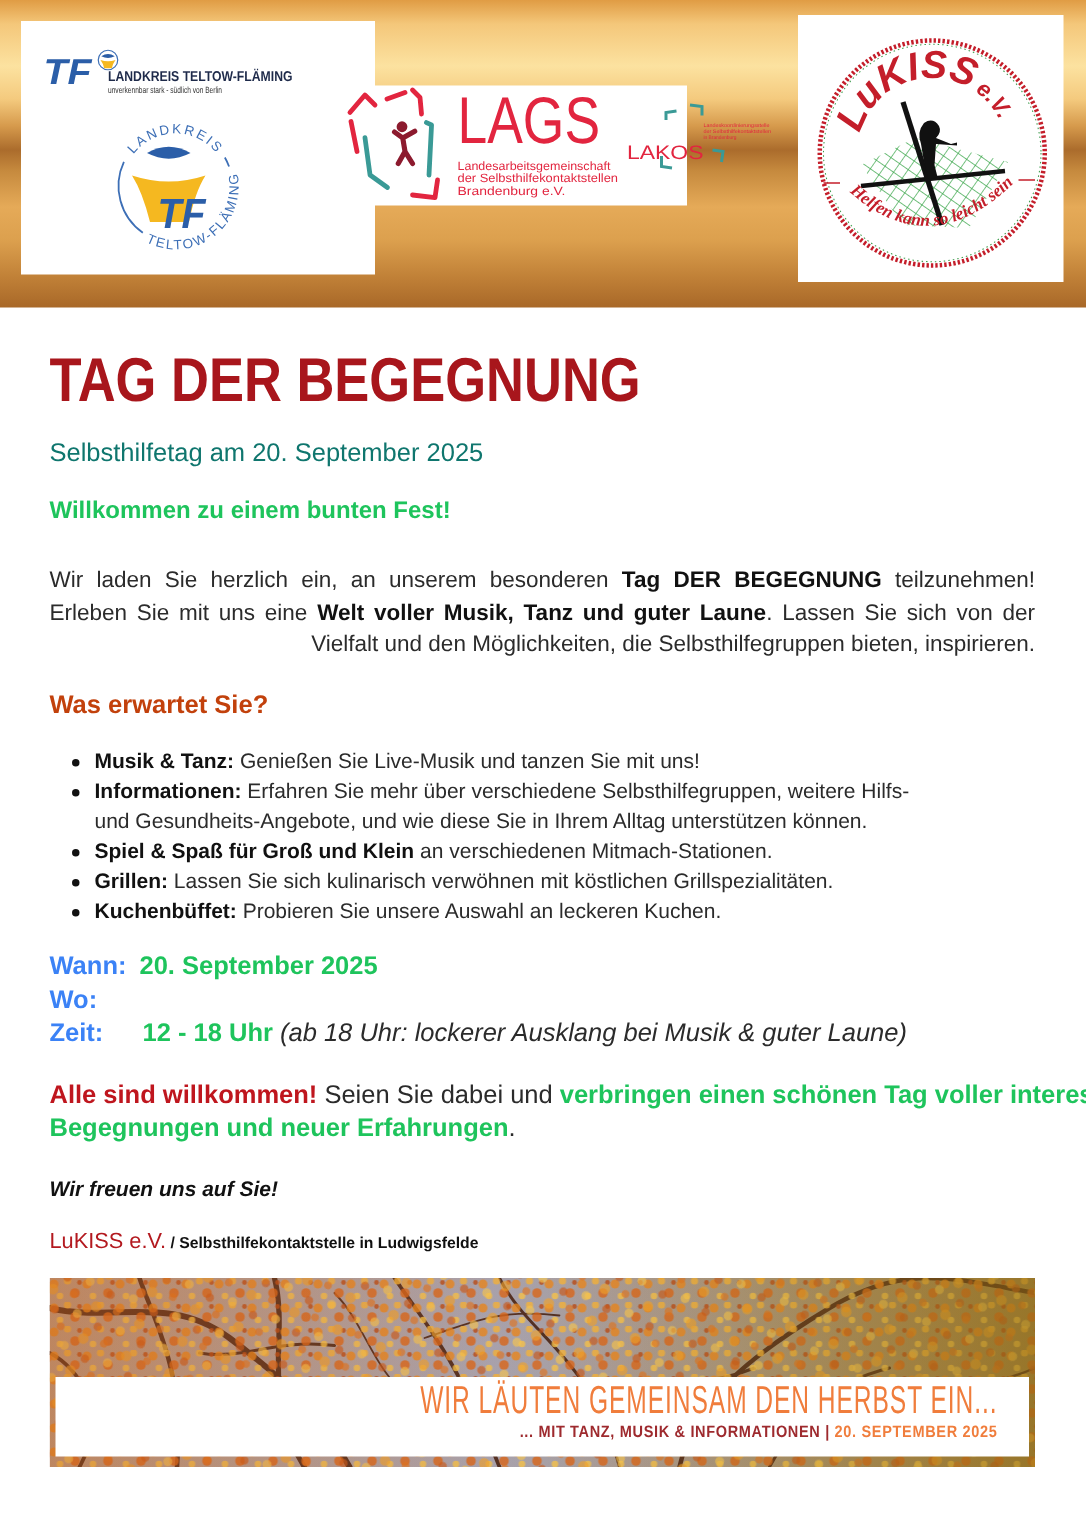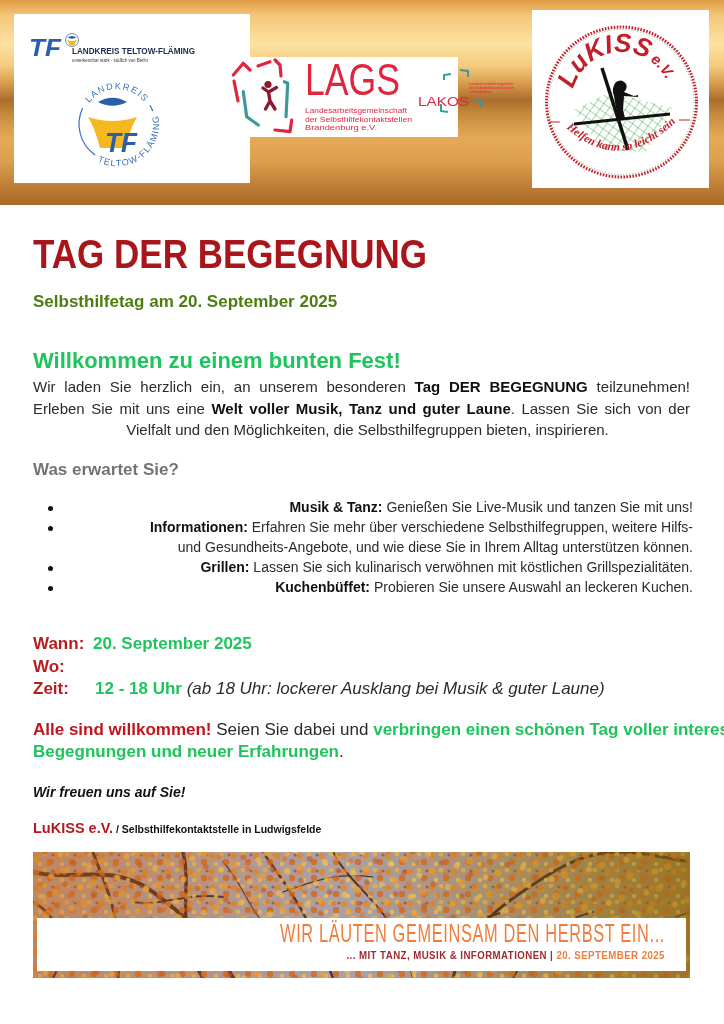--- a/index.html
+++ b/index.html
@@ -8,40 +8,40 @@
 svg text{font-family:"Liberation Sans",sans-serif;}
 .band{position:absolute;left:0;top:0;width:724px;height:205px;
   background:linear-gradient(180deg,#e09c44 0px,#f4c77a 16px,#fce2a0 44px,#f4ca7e 66px,#d69a4c 84px,#ab6c2c 100px,#c68a3e 114px,#e5aa58 138px,#dca04e 160px,#bf7f36 186px,#a86828 205px);}
 .logo{position:absolute;background:#ffffff;}
 .logo svg{display:block;}
 #tf-logo{left:14px;top:14px;width:236px;height:169px;}
 #lags-logo{left:230px;top:57px;width:228px;height:80px;}
 #lukiss-logo{left:532px;top:10px;width:177px;height:178px;}
 .abs{position:absolute;white-space:nowrap;}
 .title{left:33px;top:233px;font-size:35px;line-height:35px;font-weight:700;color:#a8161c;transform:scaleY(1.18);transform-origin:0 0;}
-.subtitle{left:33px;top:291px;font-size:17px;line-height:22px;font-weight:700;color:#4d7c0f;}
-.welcome{left:33px;top:348px;font-size:22px;line-height:26px;font-weight:700;color:#1ec45c;}
+.subtitle{left:33px;top:291px;font-size:17px;line-height:22px;font-weight:400;color:#0f766e;}
+.welcome{left:33px;top:328px;font-size:16px;line-height:26px;font-weight:700;color:#1ec45c;}
 .intro{position:absolute;left:33px;top:376px;width:657px;font-size:15px;line-height:21.5px;color:#2b2b2b;}
 .intro .jl{text-align:justify;text-align-last:justify;}
-.intro .ll{text-align:center;white-space:nowrap;margin-left:12px;}
+.intro .ll{text-align:right;white-space:nowrap;margin-left:12px;}
 .strong{font-weight:700;color:#111;}
-.heading{left:33px;top:460px;font-size:17px;line-height:20px;font-weight:700;color:#737373;}
+.heading{left:33px;top:460px;font-size:17px;line-height:20px;font-weight:700;color:#c2410c;}
 .bullets{position:absolute;left:33px;top:497px;width:660px;font-size:14px;line-height:20px;color:#2b2b2b;}
-.brow{position:relative;padding-left:30px;white-space:nowrap;height:20px;text-align:right;}
+.brow{position:relative;padding-left:30px;white-space:nowrap;height:20px;}
 .bdot{position:absolute;left:15px;top:9px;width:5px;height:5px;border-radius:50%;background:#111;}
 .drow{position:absolute;left:33px;width:660px;height:22.5px;font-size:17px;line-height:22.5px;white-space:nowrap;}
-.dlabel{position:absolute;left:0;top:0;font-weight:700;color:#b91c1c;}
+.dlabel{position:absolute;left:0;top:0;font-weight:700;color:#3b82f6;}
 .dval{position:absolute;left:60px;top:0;color:#2b2b2b;}
 .green{color:#1ec45c;font-weight:700;}
 .ital{font-style:italic;}
 .closing{position:absolute;left:33px;top:719px;width:660px;font-size:17px;line-height:22px;color:#2b2b2b;white-space:nowrap;}
 .red{color:#bf161e;font-weight:700;}
 .signoff{left:33px;top:783px;font-size:14px;line-height:18px;font-weight:700;font-style:italic;color:#111;text-align:right;}
 .org{left:33px;top:819px;line-height:18px;}
-.org-name{font-size:14.5px;font-weight:700;color:#b3191f;}
+.org-name{font-size:14.5px;font-weight:400;color:#b3191f;}
 .org-desc{font-size:10.5px;font-weight:700;color:#111;}
 .banner{position:absolute;left:33px;top:852px;width:657px;height:126px;overflow:hidden;}
 .banner svg{position:absolute;left:0;top:0;}
 .banner-box{position:absolute;left:4px;top:66px;width:649px;height:53px;background:#ffffff;}
 .banner-head{position:absolute;right:21px;top:2px;font-size:26px;line-height:26px;letter-spacing:1px;color:#f07d3c;display:inline-block;transform:scaleX(0.63);transform-origin:100% 50%;white-space:nowrap;}
 .banner-sub{position:absolute;right:21px;top:32px;font-size:11px;line-height:11px;letter-spacing:0.5px;font-weight:700;display:inline-block;transform:scaleX(0.88);transform-origin:100% 50%;white-space:nowrap;}
 .bs-a{color:#9e2a2e;}
 .bs-b{color:#f07d3c;}
 </style>
 </head>
@@ -141,20 +141,21 @@
   <div class="jl"><span>Erleben Sie mit uns eine </span><span class="strong">Welt voller Musik, Tanz und guter Laune</span><span>. Lassen Sie sich von der</span></div>
   <div class="ll">Vielfalt und den Möglichkeiten, die Selbsthilfegruppen bieten, inspirieren.</div>
 </div>
 
 <div class="abs heading">Was erwartet Sie?</div>
 
 <div class="bullets">
   <div class="brow"><span class="bdot"></span><span class="strong">Musik &amp; Tanz:</span><span> Genießen Sie Live-Musik und tanzen Sie mit uns!</span></div>
   <div class="brow"><span class="bdot"></span><span class="strong">Informationen:</span><span> Erfahren Sie mehr über verschiedene Selbsthilfegruppen, weitere Hilfs-</span></div>
   <div class="brow"><span>und Gesundheits-Angebote, und wie diese Sie in Ihrem Alltag unterstützen können.</span></div>
+  <div class="brow"><span class="bdot"></span><span class="strong">Spiel &amp; Spaß für Groß und Klein</span><span> an verschiedenen Mitmach-Stationen.</span></div>
   <div class="brow"><span class="bdot"></span><span class="strong">Grillen:</span><span> Lassen Sie sich kulinarisch verwöhnen mit köstlichen Grillspezialitäten.</span></div>
   <div class="brow"><span class="bdot"></span><span class="strong">Kuchenbüffet:</span><span> Probieren Sie unsere Auswahl an leckeren Kuchen.</span></div>
 </div>
 
 <div class="drow" style="top:633px;">
   <span class="dlabel">Wann:</span>
   <span class="dval green">20. September 2025</span>
 </div>
 <div class="drow" style="top:656px;">
   <span class="dlabel">Wo:</span>

